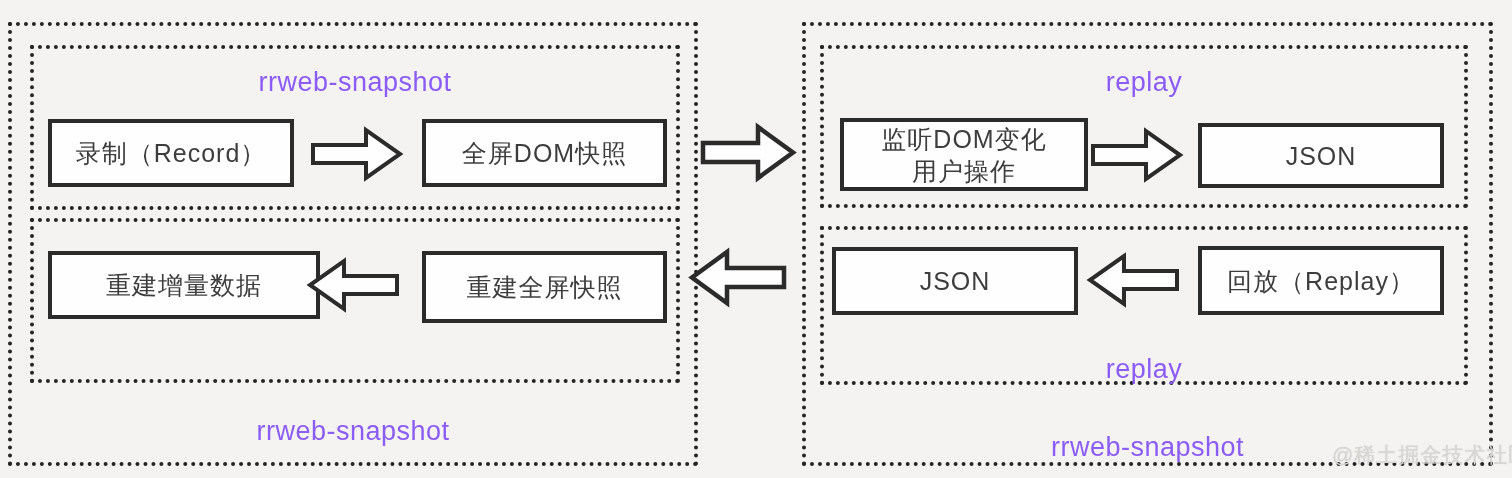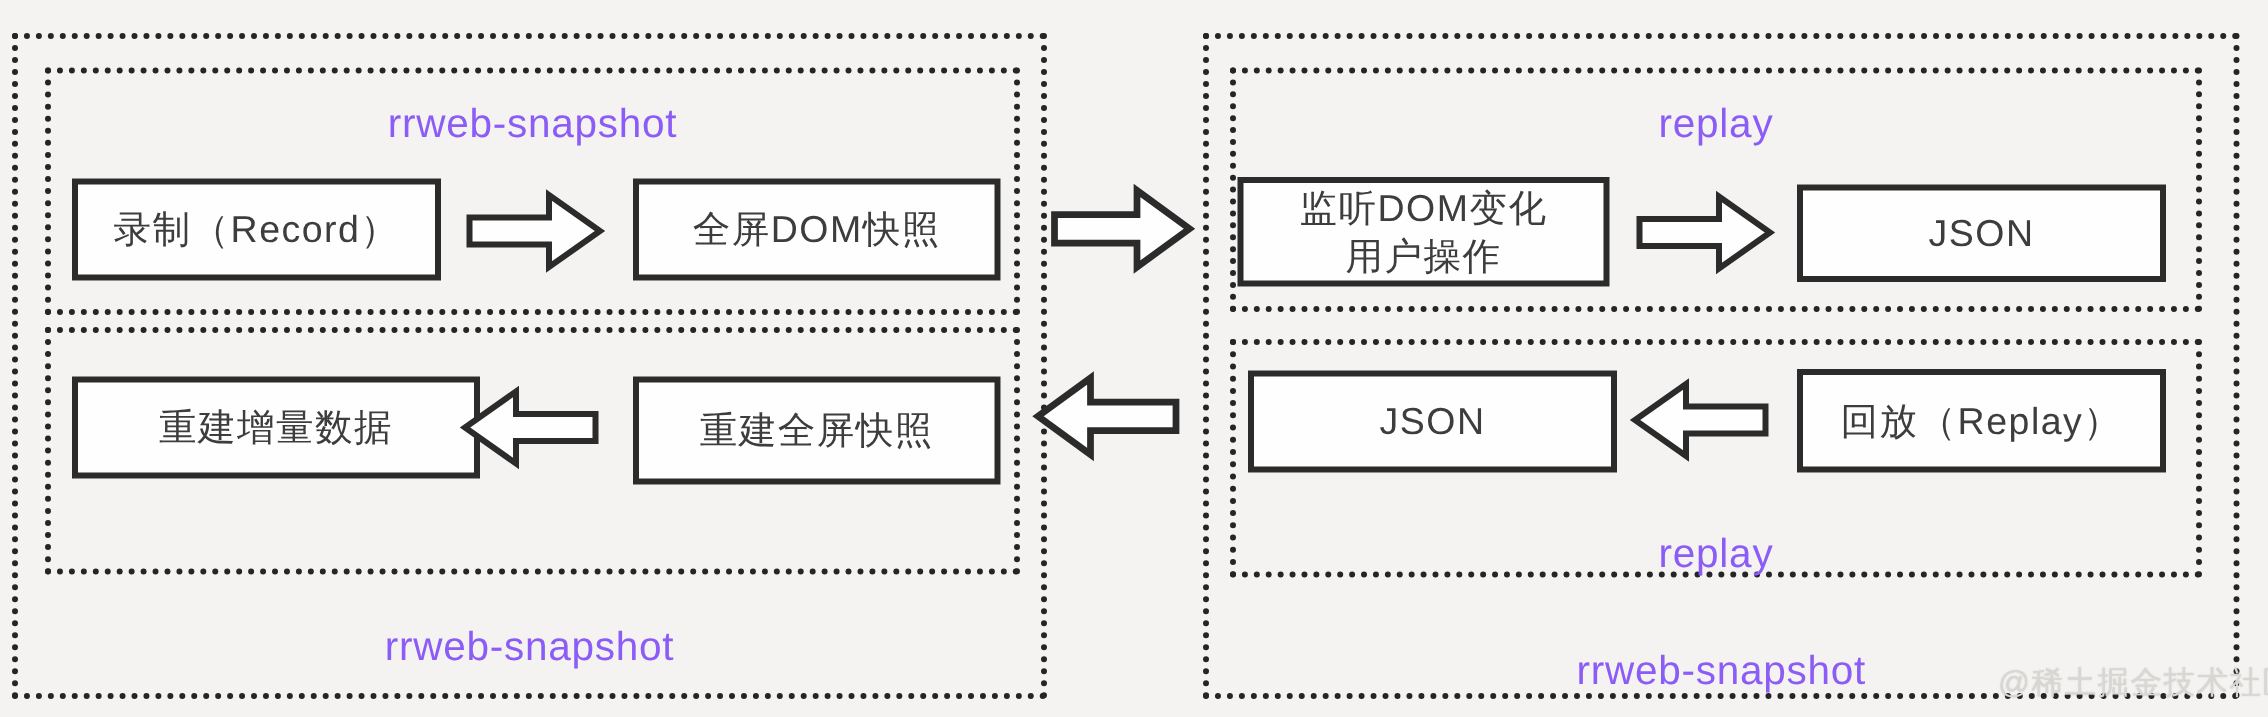--- a/index.html
+++ b/index.html
@@ -80,21 +80,21 @@
       <span>重建全屏快照</span>
     </div>
   </div>
 
   <div class="outer" style="left:802px; top:22px; width:691px; height:444px">
     <div class="group-label" style="top:406px">rrweb-snapshot</div>
   </div>
 
   <div class="inner" style="left:820px; top:45px; width:648px; height:163px">
     <div class="section-title" style="top:18px">replay</div>
-    <div class="flowbox" style="left:1px; top:69px; width:248px; height:73px">
+    <div class="flowbox" style="left:16px; top:69px; width:248px; height:73px">
       <span>监听DOM变化</span>
       <span>用户操作</span>
     </div>
     <svg class="arrow" style="left:266px; top:77px" width="94" height="58" viewBox="0 0 94 58">
       <path d="M3 20 H56 V5 L90 29 L56 53 V38 H3 Z" fill="#fefefe" stroke="#2b2b2b" stroke-width="4" stroke-linejoin="miter"></path>
     </svg>
     <div class="flowbox" style="left:374px; top:74px; width:246px; height:65px">
       <span>JSON</span>
     </div>
   </div>

